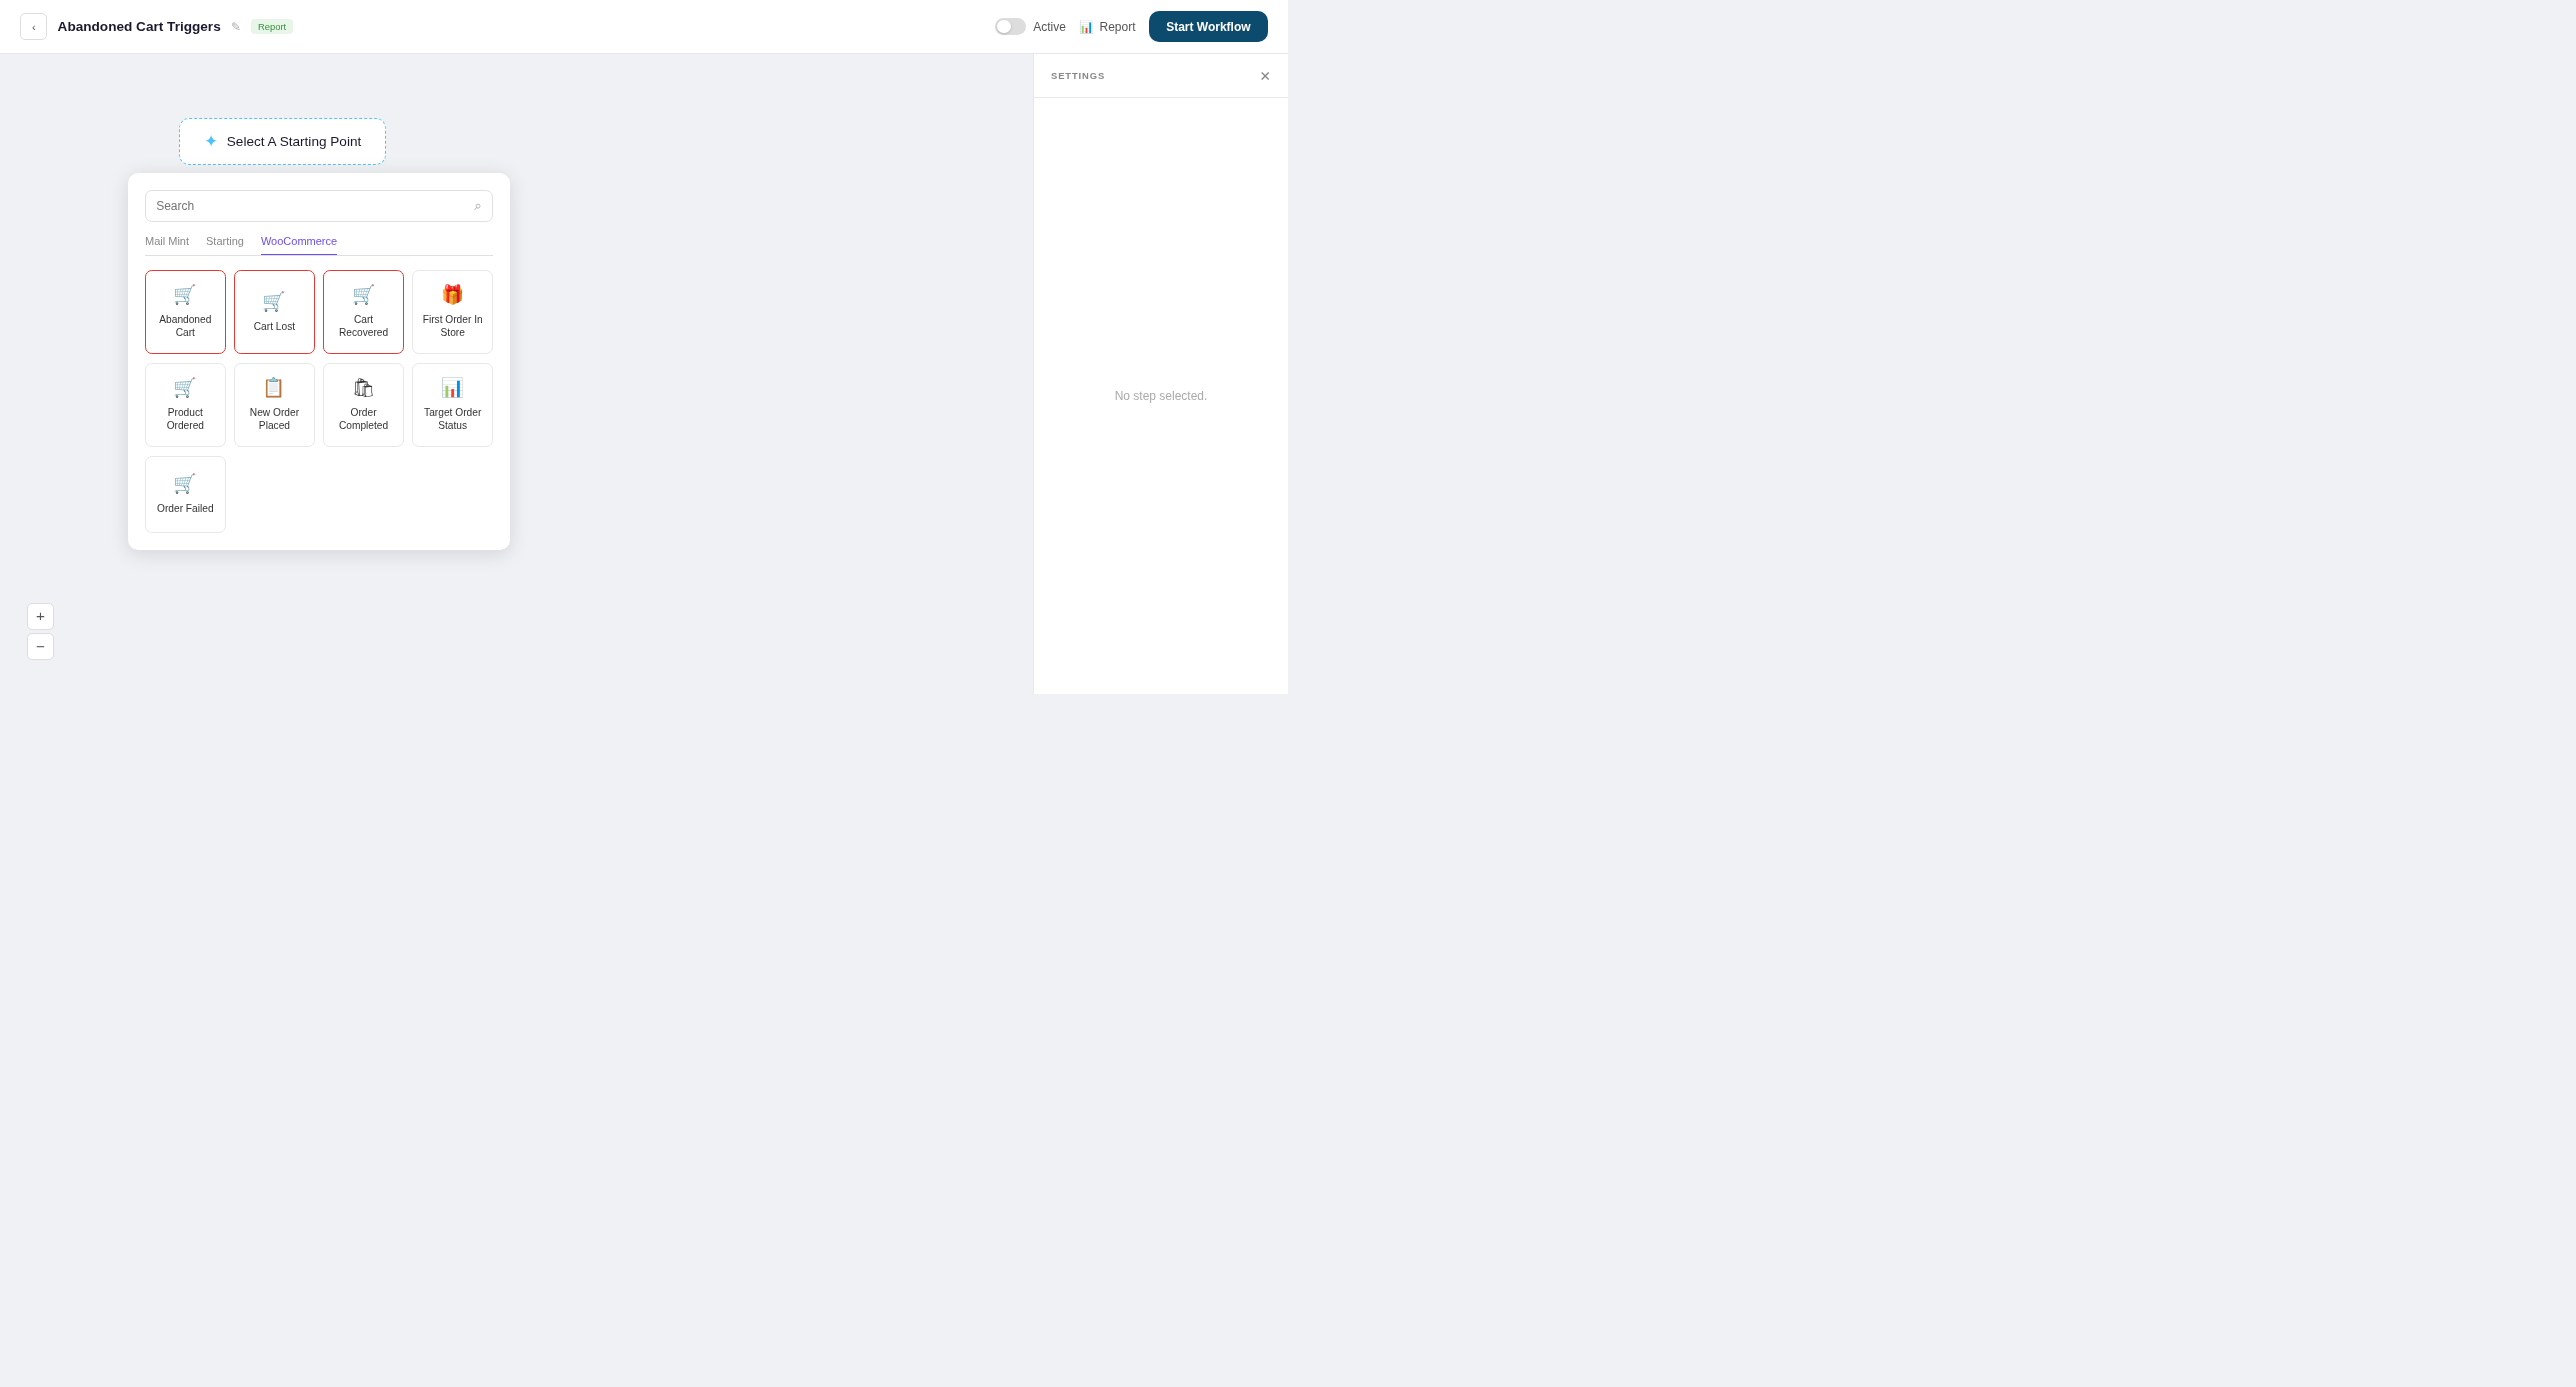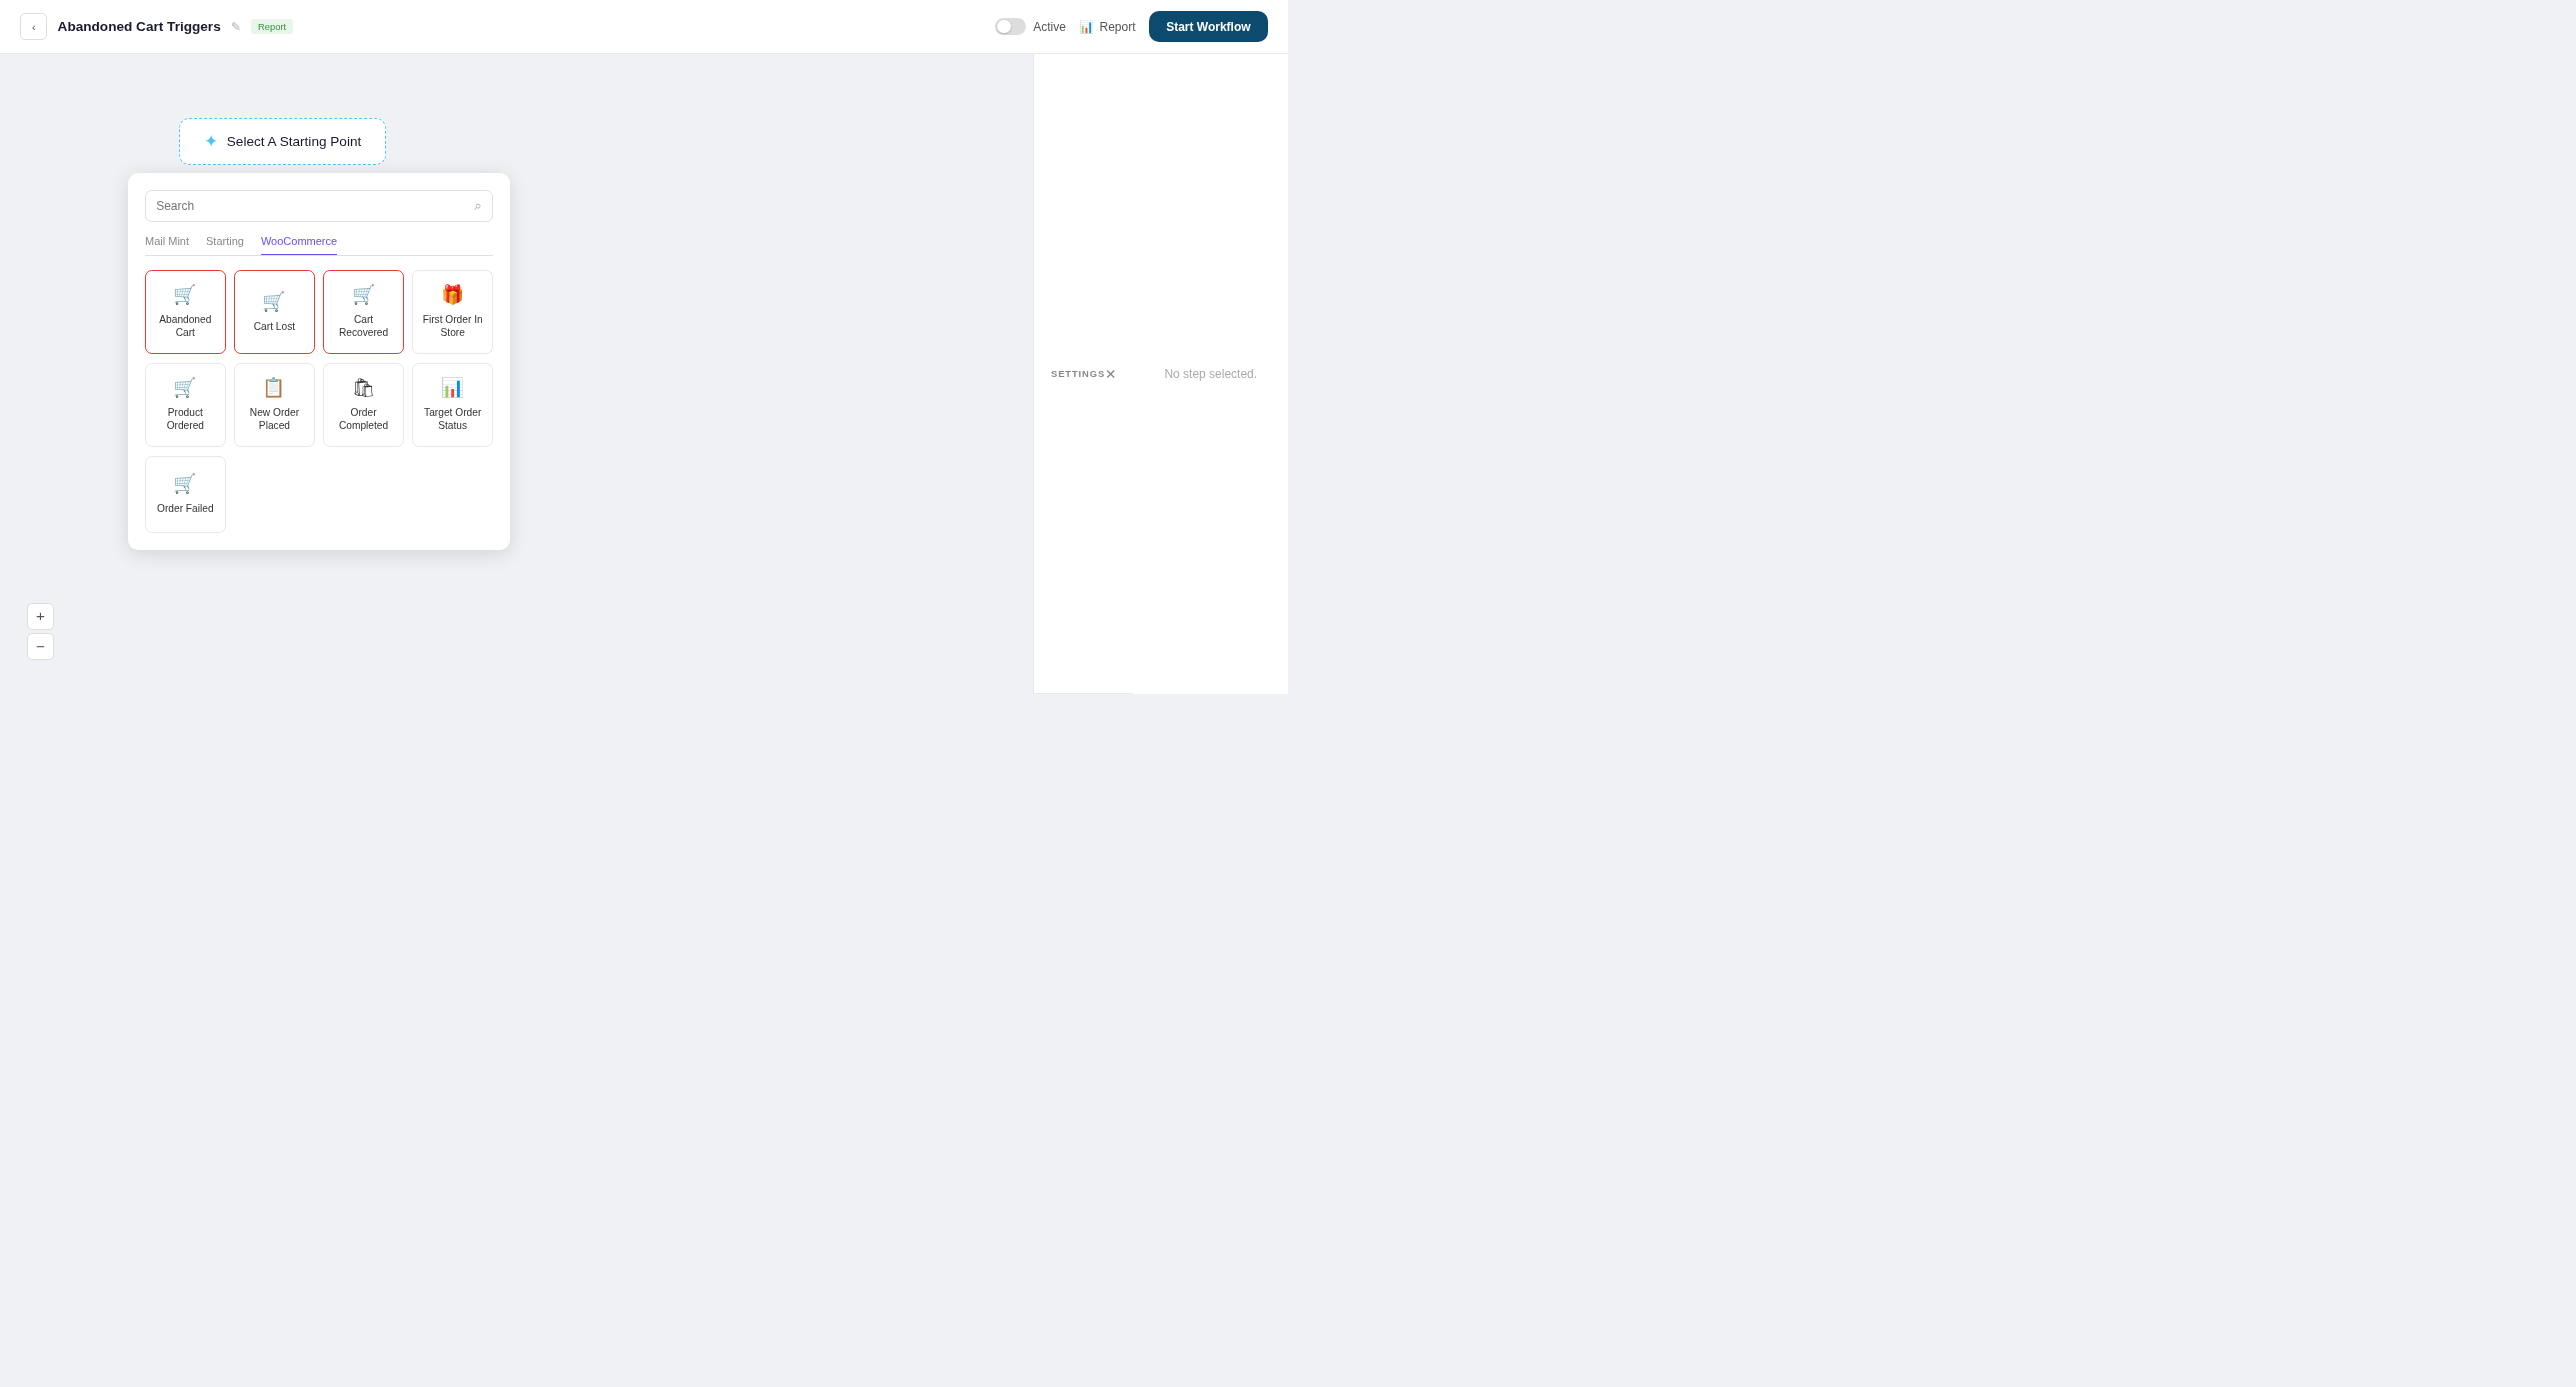--- a/index.html
+++ b/index.html
@@ -265,20 +265,21 @@
       font-weight: 500;
       line-height: 1.3;
     }
 
     
     .settings-panel {
       width: 255px;
       background: #fff;
       border-left: 0.9px solid #e8e8e8;
       display: flex;
+      flex-direction: column;
     }
     .settings-header {
       display: flex;
       align-items: center;
       justify-content: space-between;
       padding: 13.6px 17px;
       border-bottom: 0.9px solid #e8e8e8;
     }
     .settings-title {
       font-size: 9.4px;

